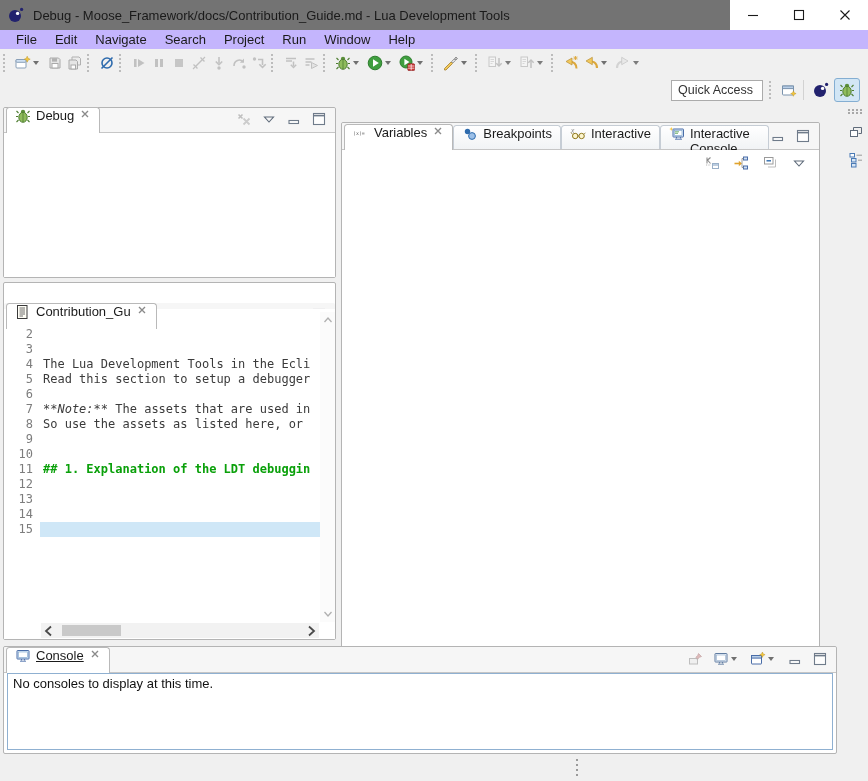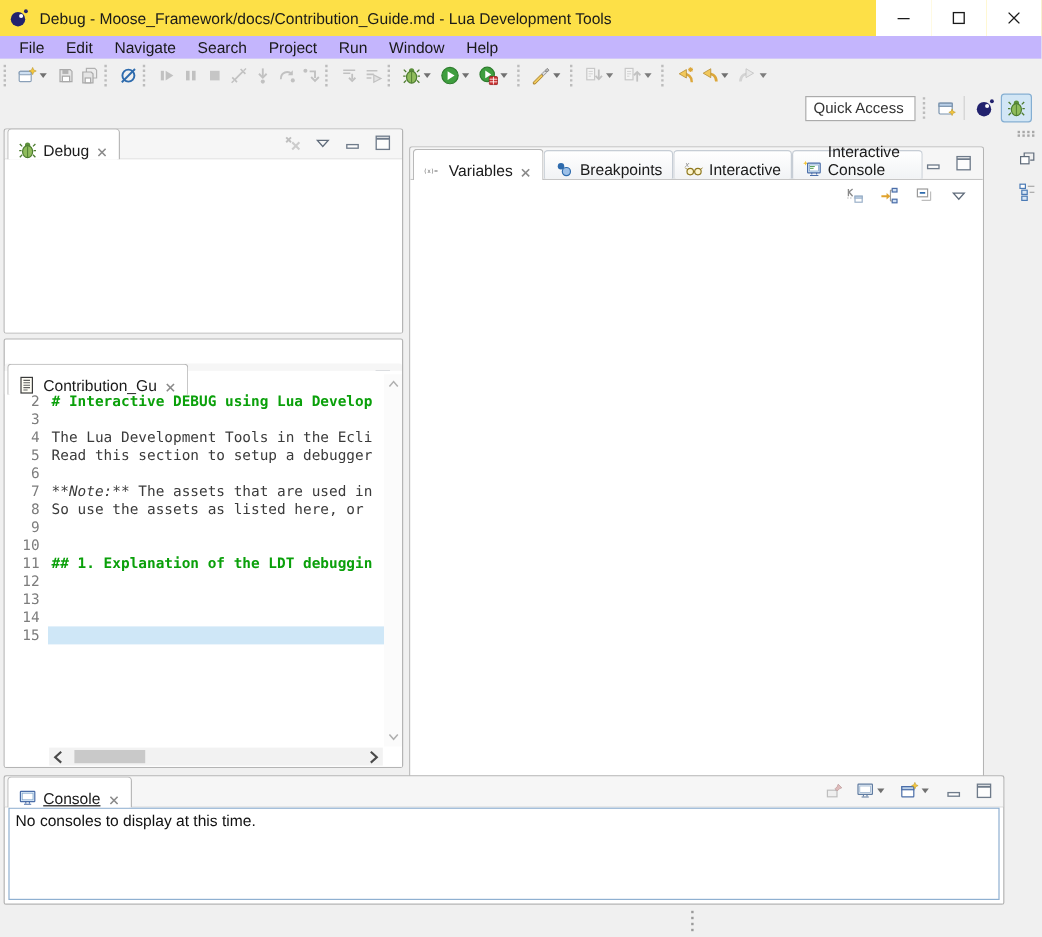--- a/index.html
+++ b/index.html
@@ -9,21 +9,21 @@
     font-size:13px; color:#1a1a1a;
     background:#f0f0f0; overflow:hidden; position:relative;
     --green:#0aa00a; --sel:#cfe7f7;
   }
   .icon16 { width:16px; height:16px; display:inline-block; flex:none; }
   .icon16 svg { width:16px; height:16px; display:block; }
   .icon12 { width:12px; height:12px; display:inline-block; flex:none; }
   .icon12 svg { width:12px; height:12px; display:block; }
 
   
-  .titlebar { position:absolute; top:0; left:0; right:0; height:30px; background:#fde047;
+  .titlebar { position:absolute; top:0; left:0; right:0; height:30px; background:#737373;
     display:flex; align-items:center; padding-left:8px; }
   .titlebar .apptitle { margin-left:9px; font-size:13px; }
   .wincontrols { margin-left:auto; display:flex; height:100%; }
   .winbtn { width:46px; height:100%; display:flex; align-items:center; justify-content:center; background:#fff; border:none; }
 
   
   .menubar { position:absolute; top:30px; left:0; right:0; height:19px; background:#c4b5fd;
     display:flex; align-items:center; padding-left:7px; }
   .menu-item { padding:1px 9px; font-size:13px; }
 
@@ -41,21 +41,21 @@
   .quick-access { width:92px; height:21px; border:1px solid #ababab; background:#fff;
     font-size:12.5px; color:#333; display:flex; align-items:center; padding-left:6px; margin-right:4px; }
   .persp-btn { height:24px; width:26px; display:flex; align-items:center; justify-content:center;
     border:1px solid transparent; background:transparent; border-radius:3px; }
   .persp-btn.active { background:#d2e6f5; border-color:#84aed2; }
 
   
   .panel { position:absolute; background:#fff; border:1px solid #b4b4b4; border-radius:2px; }
   .phead { height:25px; display:flex; align-items:flex-end; background:#f6f6f6;
     border-bottom:1px solid #c6c6c6; border-radius:2px 2px 0 0; padding-left:2px; }
-  .tab { display:flex; align-items:flex-end; gap:5px; padding:0 8px; height:24px; font-size:13px;
+  .tab { display:flex; align-items:flex-start; gap:5px; padding:0 8px; height:24px; font-size:13px;
     border:1px solid transparent; border-bottom:none; border-radius:3.5px 3.5px 0 0; background:transparent; }
   .tab.outlined { border-color:#c6cdd5; background:linear-gradient(#ffffff,#f1f3f5); }
   .tab.active { background:#fff; border-color:#b9b9b9; margin-bottom:-1px; height:26px; z-index:2; }
   .ptools { margin-left:auto; display:flex; align-items:center; gap:7px; padding-right:7px; padding-bottom:4px; }
   .ptools .tbtn { height:18px; padding:0 1px; }
   .chev { font-size:12px; color:#444; padding:0 6px; align-self:center; }
   .chev sub { font-size:9px; }
   .dim { opacity:.9; }
 
   
@@ -483,21 +483,20 @@
       </div>
   </div>
   <div class="editor-body">
     <div class="code" id="code">
         <div class="line">
           <span class="ln">1</span>
           <span class="lc"></span>
         </div>
         <div class="line">
           <span class="ln">2</span>
-          <span class="lc"><span class="seg-h"># Interactive DEBUG using Lua Develop</span></span>
         </div>
         <div class="line">
           <span class="ln">3</span>
           <span class="lc"></span>
         </div>
         <div class="line">
           <span class="ln">4</span>
           <span class="lc"><span>The Lua Development Tools in the Ecli</span></span>
         </div>
         <div class="line">

